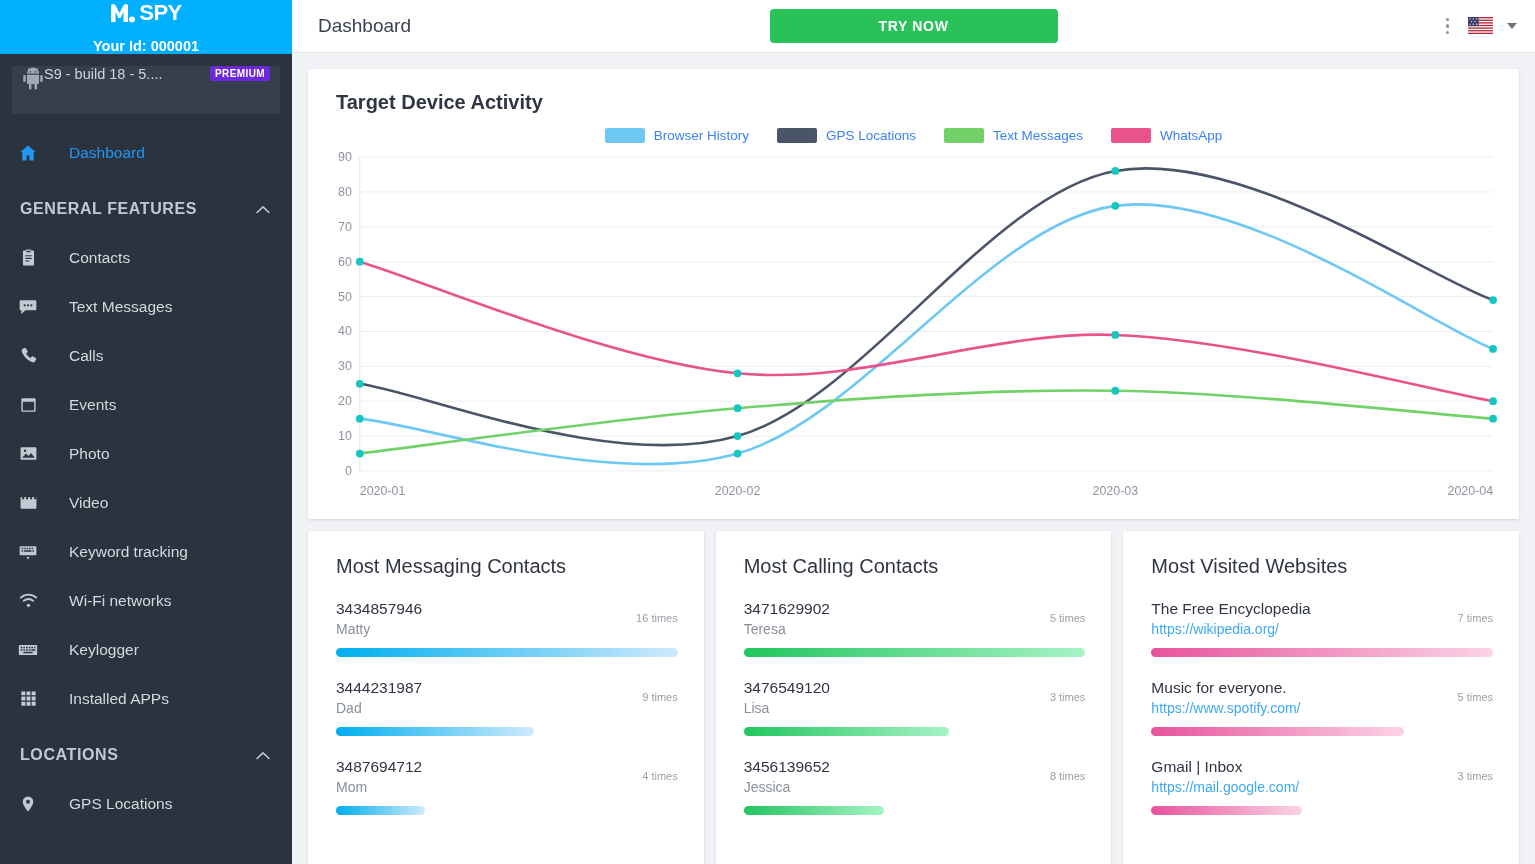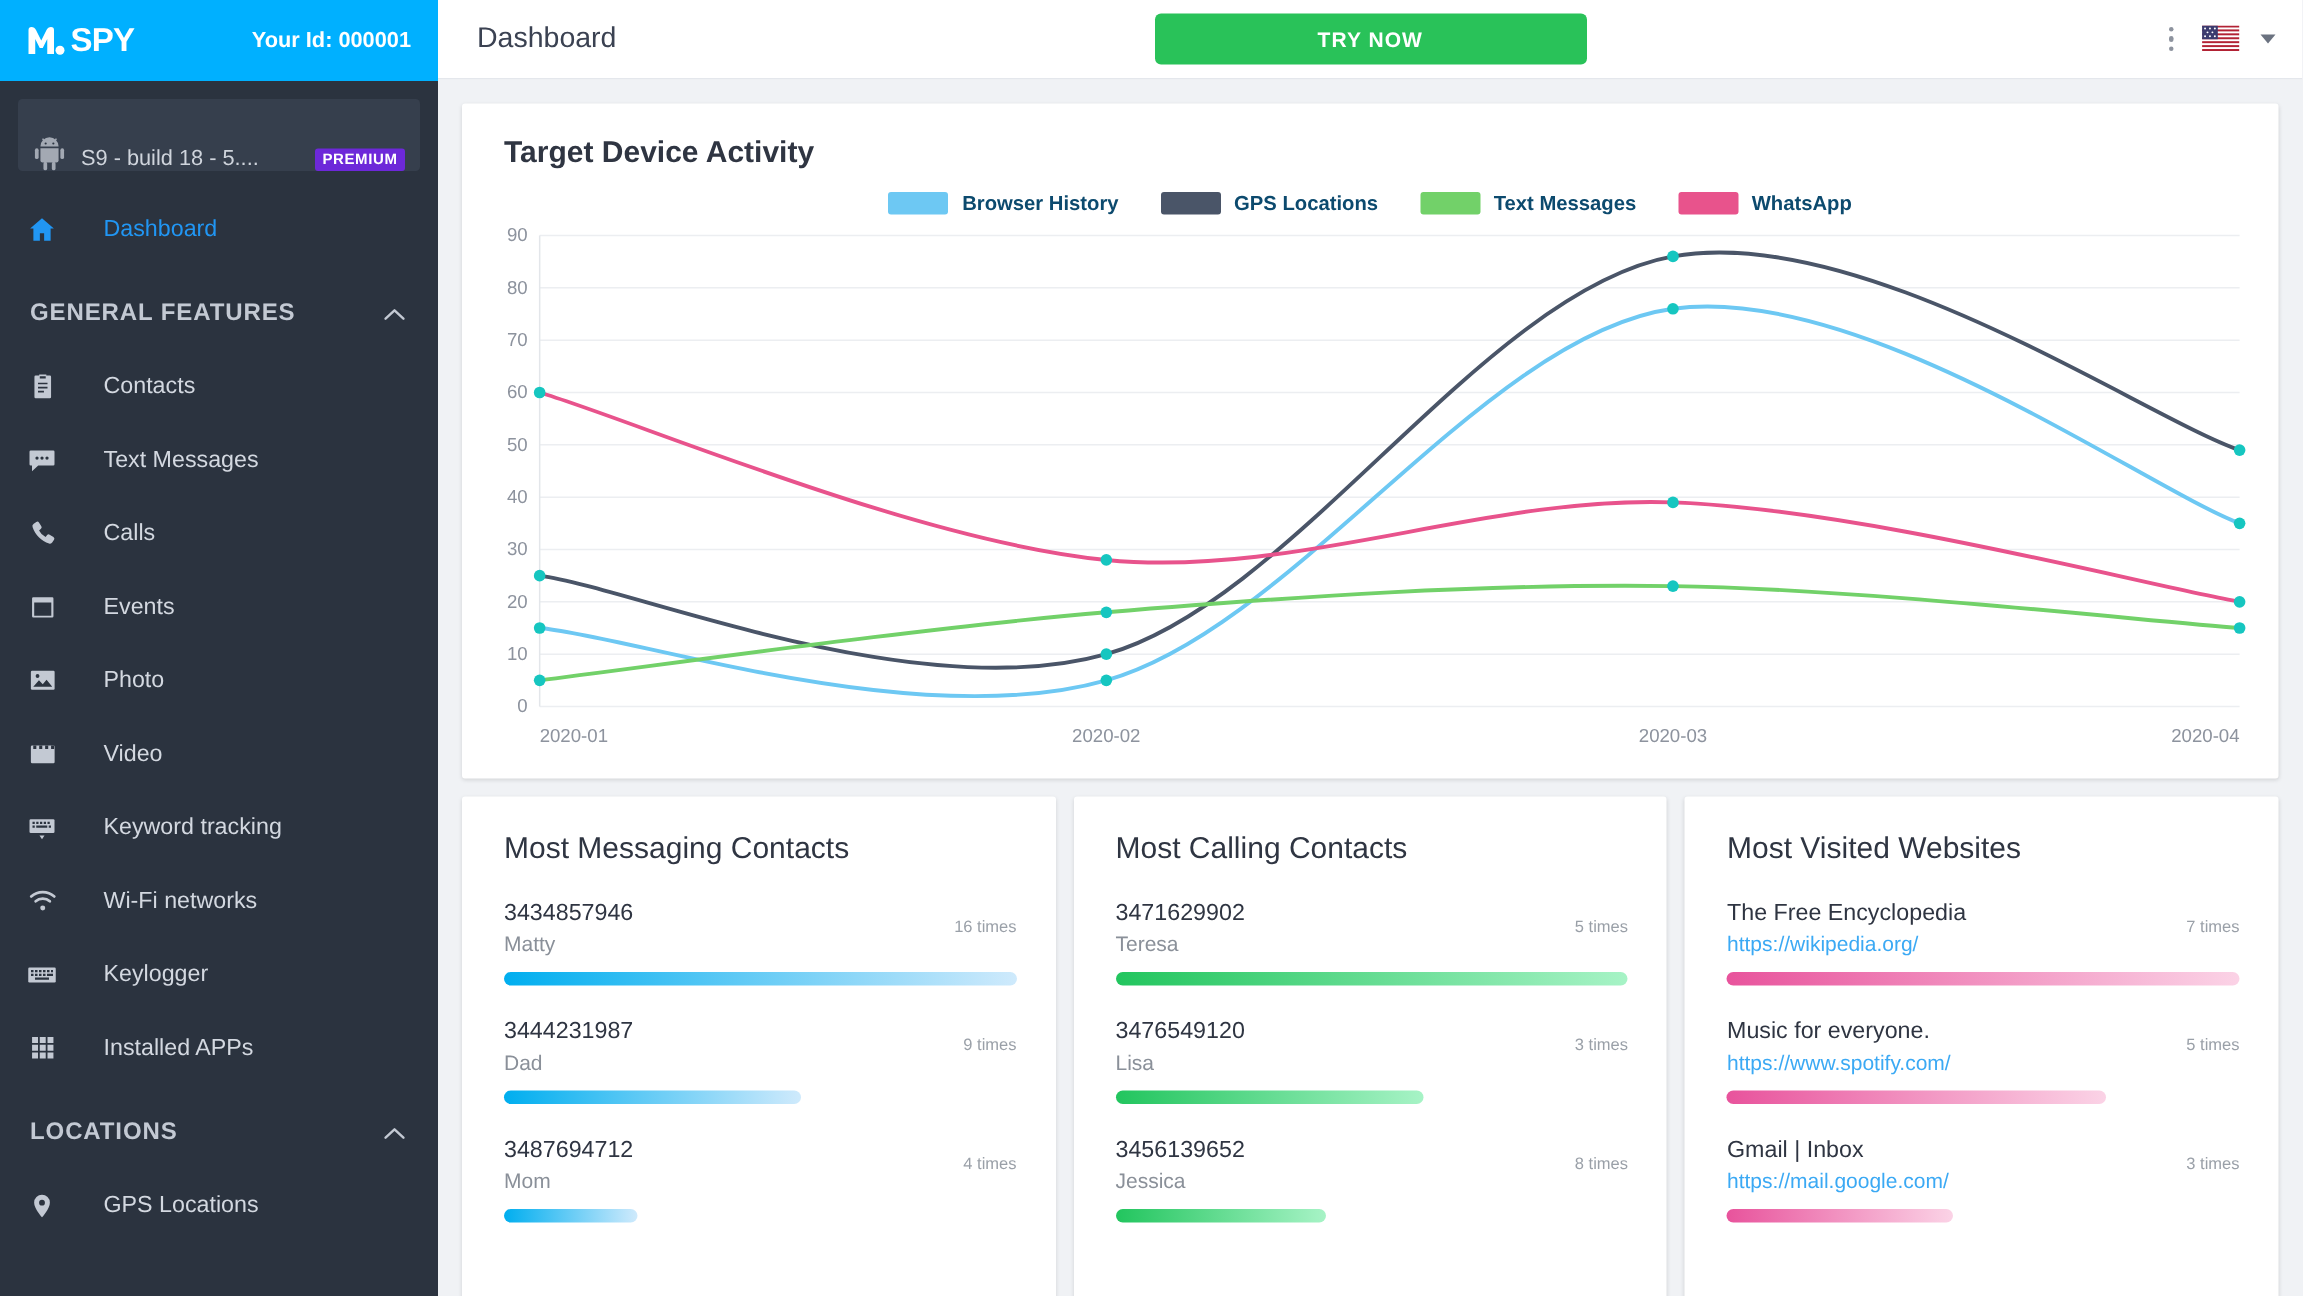--- a/index.html
+++ b/index.html
@@ -17,35 +17,36 @@
     background: #2b333f;
     display: flex; flex-direction: column;
     overflow: hidden;
     position: relative;
   }
   .brand {
     height: 54px; background: #00b0ff;
     display: flex; align-items: center;
     padding: 0 18px;
     justify-content: space-between;
+    flex-direction: column;
   }
   .logo {
     display: flex; align-items: center; gap: 3px;
     color: #fff; font-weight: bold; font-size: 22px; letter-spacing: -0.5px;
   }
   .your-id { color: #fff; font-size: 14.5px; font-weight: bold; }
 
   .device-box {
     margin: 12px 12px 0 12px;
     height: 48px;
     background: #363f4d;
     border-radius: 3px;
-    display: flex; align-items: flex-end;
+    display: flex; align-items: flex-start;
     padding: 0 10px;
-    gap: 10px;
+    gap: 0;
     cursor: pointer;
   }
   .android-ic { width: 22px; height: 24px; flex: 0 0 22px; opacity: .75; }
   .device-label {
     color: #cfd4dc; font-size: 14.5px; white-space: nowrap;
     overflow: hidden; text-overflow: ellipsis;
   }
   .premium {
     background: #6d28d9; color: #fff; font-size: 10px; font-weight: bold;
     padding: 2px 5px; border-radius: 2px; letter-spacing: .4px;
@@ -97,21 +98,21 @@
 
   .content { flex: 1 1 auto; padding: 16px; overflow: hidden; }
 
   
   .card { background: #fff; border-radius: 2px; box-shadow: 0 1px 3px rgba(0,0,0,.13); }
   .chart-card { padding: 22px 14px 22px 14px; height: 450px; position: relative; }
   .chart-title { font-size: 20px; color: #2f3542; padding-left: 14px; margin-bottom: 8px; }
   .legend { display:flex; justify-content:center; align-items:center; gap: 28px; margin-top: 14px; margin-bottom: 6px; }
   .legend-item { display:flex; align-items:center; gap: 9px; cursor:pointer; }
   .legend-swatch { width: 40px; height: 15px; border-radius: 2px; }
-  .legend-label { font-size: 13.5px; color: #0c4a6e; font-weight: bold; }
+  .legend-label { font-size: 13.5px; color: #3b82f6; }
   .plot-wrap { position: relative; height: 360px; }
   .plot-wrap svg { display:block; width: 100%; height: 100%; }
 
   
   .bottom-row { display: flex; gap: 12px; margin-top: 12px; height: 340px; }
   .bcard { flex: 1 1 0; background:#fff; border-radius:2px; box-shadow: 0 1px 3px rgba(0,0,0,.13); padding: 24px 26px 10px 28px; overflow: hidden; }
   .bcard-title { font-size: 20px; color: #2f3542; margin-bottom: 22px; }
   .brow { margin-bottom: 22px; }
   .brow-head { display: flex; align-items: flex-start; }
   .brow-texts { flex: 1 1 auto; min-width: 0; }

